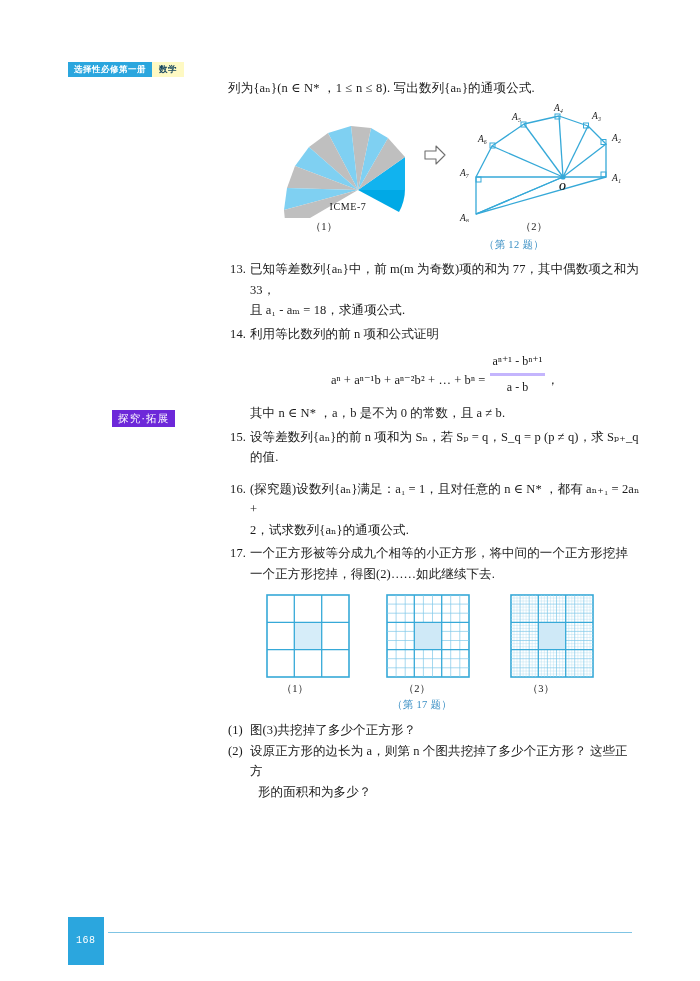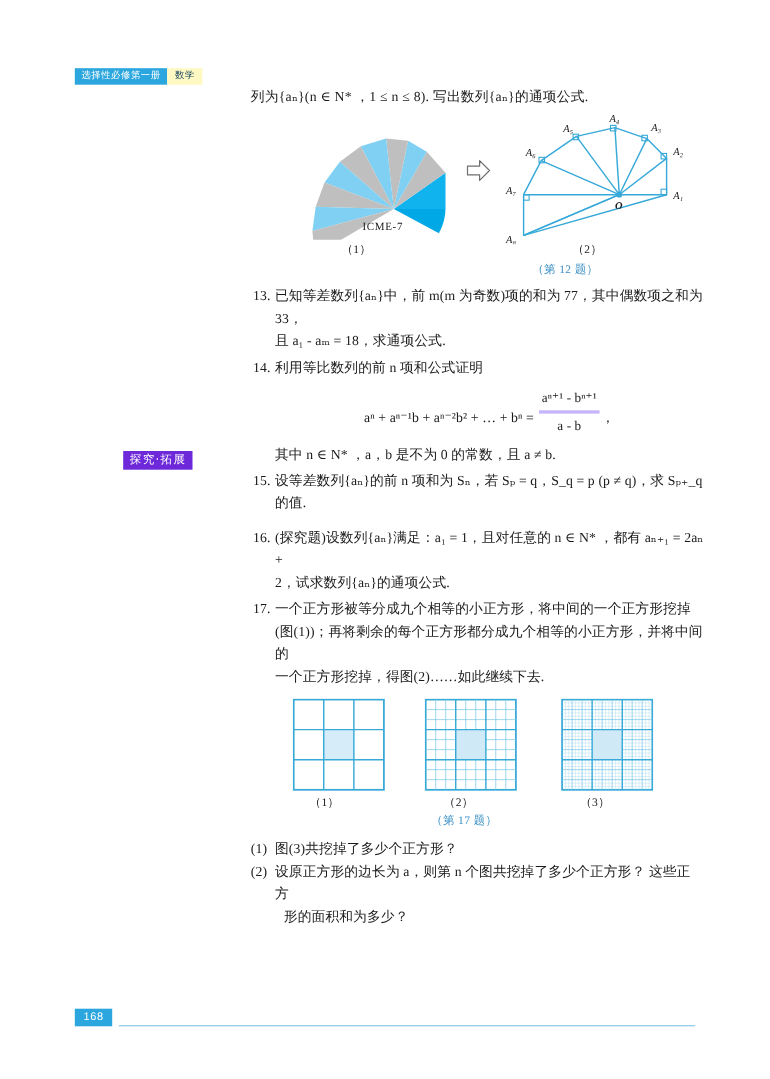--- a/index.html
+++ b/index.html
@@ -23,20 +23,21 @@
   }
 
   
   .runhead {
     position: absolute;
     left: 68px;
     top: 62px;
     display: flex;
     align-items: flex-start;
     height: 15px;
+    font-weight: bold;
   }
   .runhead-book {
     background: #2BA6DE;
     color: #ffffff;
     font-size: 8.5px;
     line-height: 15px;
     padding: 0 6px;
     letter-spacing: .5px;
     font-family: "DejaVu Sans", "Liberation Sans", sans-serif;
     white-space: nowrap;
@@ -245,22 +246,22 @@
     height: 16px;
   }
   .folio {
     position: absolute;
     left: 0;
     top: 0;
     background: #2BA6DE;
     color: #ffffff;
     font-size: 10px;
     line-height: 16px;
-    padding: 0 8px;
-    font-family: Liberation Sans, sans-serif;
+    padding: 16px 8px;
+    font-family: Liberation Mono, monospace;
     letter-spacing: .5px;
   }
   .footrule {
     position: absolute;
     left: 40px;
     top: 15px;
     right: 0;
     height: 1px;
     background: #7FC4E4;
   }
@@ -375,21 +376,20 @@
 
     <div class="ex" style="margin-top:11px">
       <span class="num">16.</span>
       <p>(探究题)设数列{aₙ}满足：a₁ = 1，且对任意的 n ∈ N* ，都有 aₙ₊₁ = 2aₙ +</p>
       <p>2，试求数列{aₙ}的通项公式.</p>
     </div>
 
     <div class="ex">
       <span class="num">17.</span>
       <p>一个正方形被等分成九个相等的小正方形，将中间的一个正方形挖掉</p>
-      <p>(图(1))；再将剩余的每个正方形都分成九个相等的小正方形，并将中间的</p>
       <p>一个正方形挖掉，得图(2)……如此继续下去.</p>
     </div>
 
     <div class="fig17">
 
       <svg class="sq s1" width="84" height="84" viewBox="0 0 84 84">
         <rect x="1" y="1" width="82" height="82" fill="#ffffff" stroke="#36A9D8" stroke-width="1.6"></rect>
         <rect x="28.3" y="28.3" width="27.4" height="27.4" fill="#D6EDF9" stroke="none"></rect>
         <g stroke="#36A9D8" stroke-width="1.3">
           <line x1="28.3" y1="1" x2="28.3" y2="83"></line>

